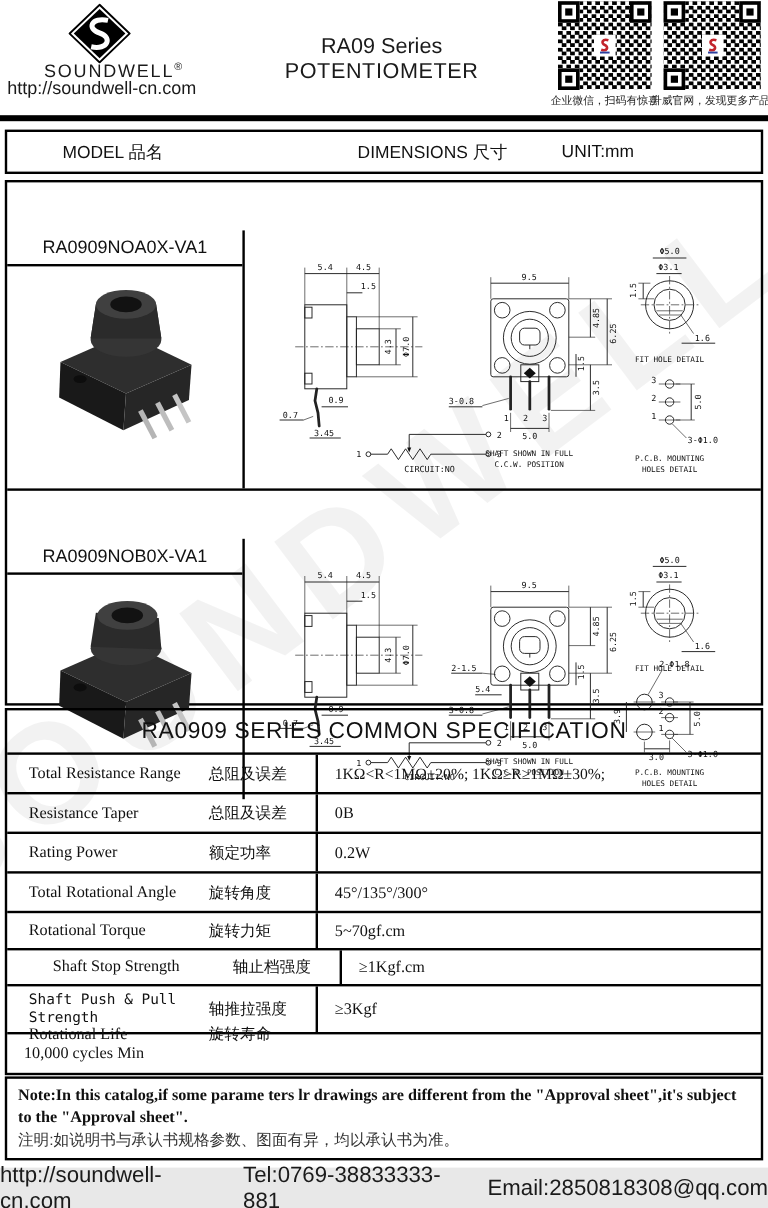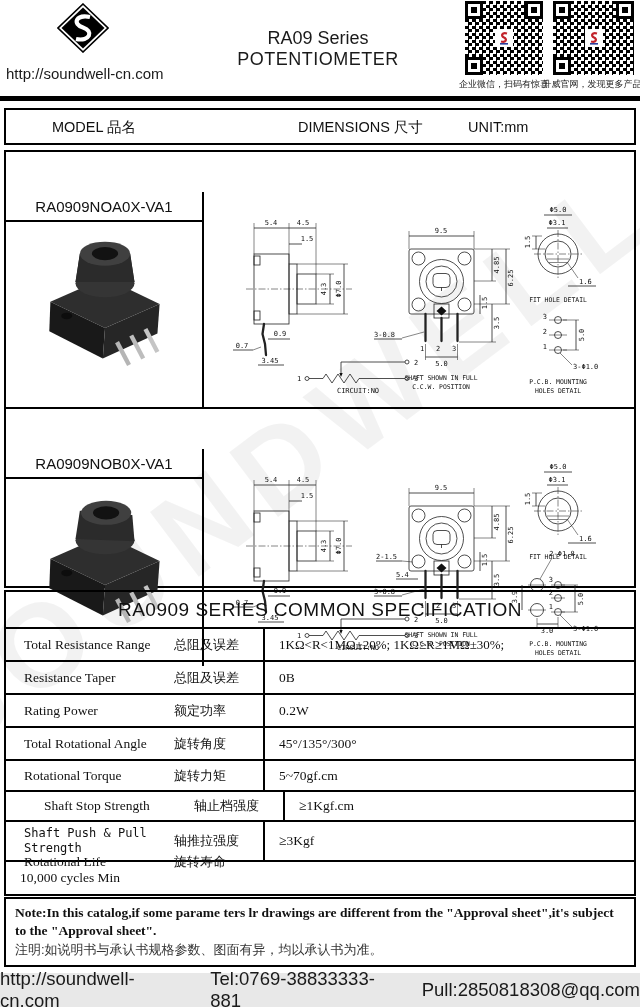--- a/index.html
+++ b/index.html
@@ -98,20 +98,23 @@
 <div class="page">
 
   <div class="watermark">SOUNDWELL</div>
 
   <div class="layer" style="left:0;top:0;width:640px;height:96px;">
     <svg class="logo" width="52" height="50" viewBox="0 0 52 50">
       <polygon points="26,1 51,25 26,49 1,25" fill="none" stroke="#000" stroke-width="1.6"></polygon>
       <polygon points="26,4.5 47.5,25 26,45.5 4.5,25" fill="#000"></polygon>
       <path d="M 33,14 C 19,11 15,21 26,24.5 C 37,28 33,39 19,36" stroke="#fff" stroke-width="4.2" fill="none"></path>
     </svg>
+    <div class="brand">
+      <span>SOUNDWELL</span><sup>®</sup>
+    </div>
     <div class="site-url">http://soundwell-cn.com</div>
     <div class="title-block">
       <div class="doc-title">RA09 Series</div>
       <div class="doc-subtitle">POTENTIOMETER</div>
     </div>
     <div class="qr qr-wechat">
       <div class="pat"></div>
       <div class="finder f-tl"></div>
       <div class="finder f-tr"></div>
       <div class="finder f-bl"></div>
@@ -552,16 +555,16 @@
   </div>
 
   <div class="note-box layer">
     <div class="note-en">Note:In this catalog,if some parame ters lr drawings are different from the "Approval sheet",it's subject to the "Approval sheet".</div>
     <div class="note-cn">注明:如说明书与承认书规格参数、图面有异，均以承认书为准。</div>
   </div>
 
   <div class="footer">
     <span>http://soundwell-cn.com</span>
     <span>Tel:0769-38833333-881</span>
-    <span>Pull:2850818308@qq.com</span>
+    <span>Email:2850818308@qq.com</span>
   </div>
 
 </div>
 
 </body></html>

